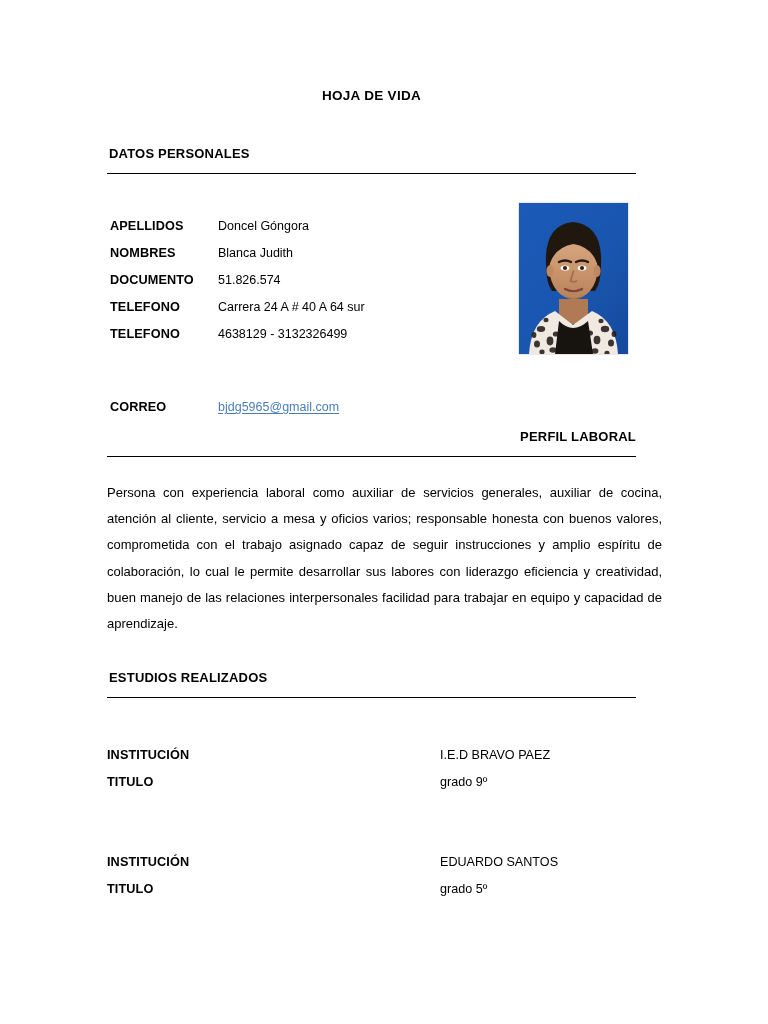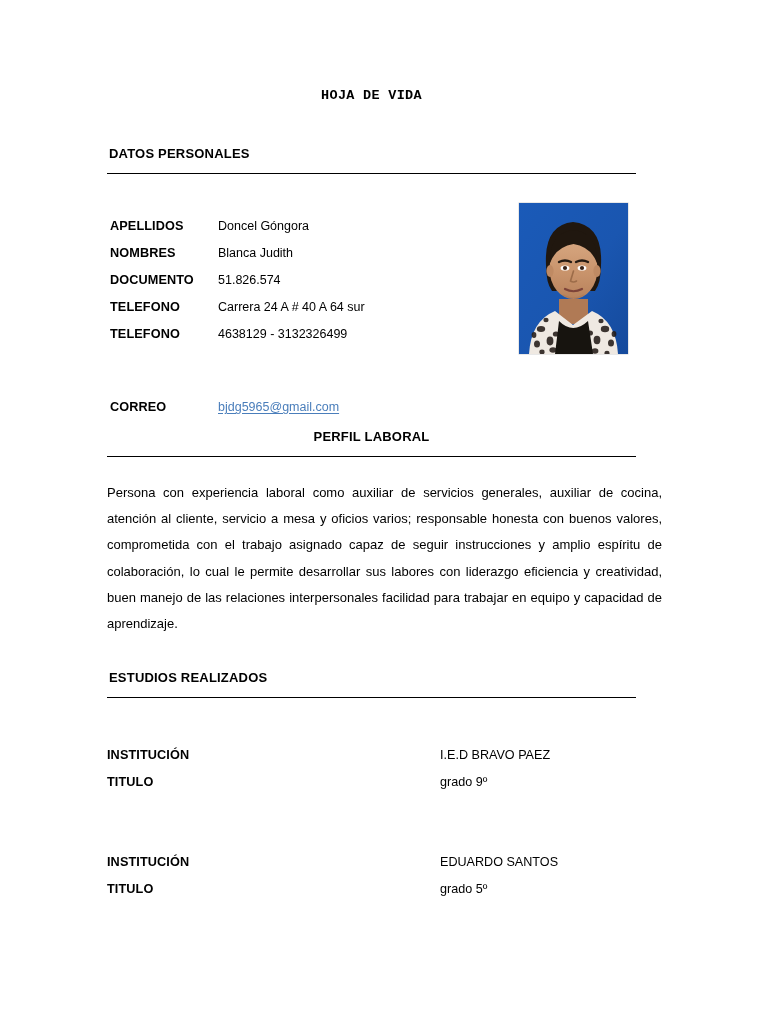--- a/index.html
+++ b/index.html
@@ -25,35 +25,34 @@
   
   .doc-title {
     position: absolute;
     left: 107px;
     top: 88px;
     width: 529px;
     text-align: center;
     font-size: 13.5px;
     font-weight: bold;
     letter-spacing: 0.3px;
-    font-family: Liberation Mono, monospace;
   }
 
   
   .section-heading {
     position: absolute;
     font-size: 13px;
     font-weight: bold;
     letter-spacing: 0.2px;
   }
   .section-heading.left  { left: 109px; }
   .section-heading.right {
     left: 107px;
     width: 529px;
-    text-align: center;
+    text-align: right;
   }
 
   .rule {
     position: absolute;
     left: 107px;
     width: 529px;
     height: 0;
     border-top: 1.3px solid #000000;
   }
 

